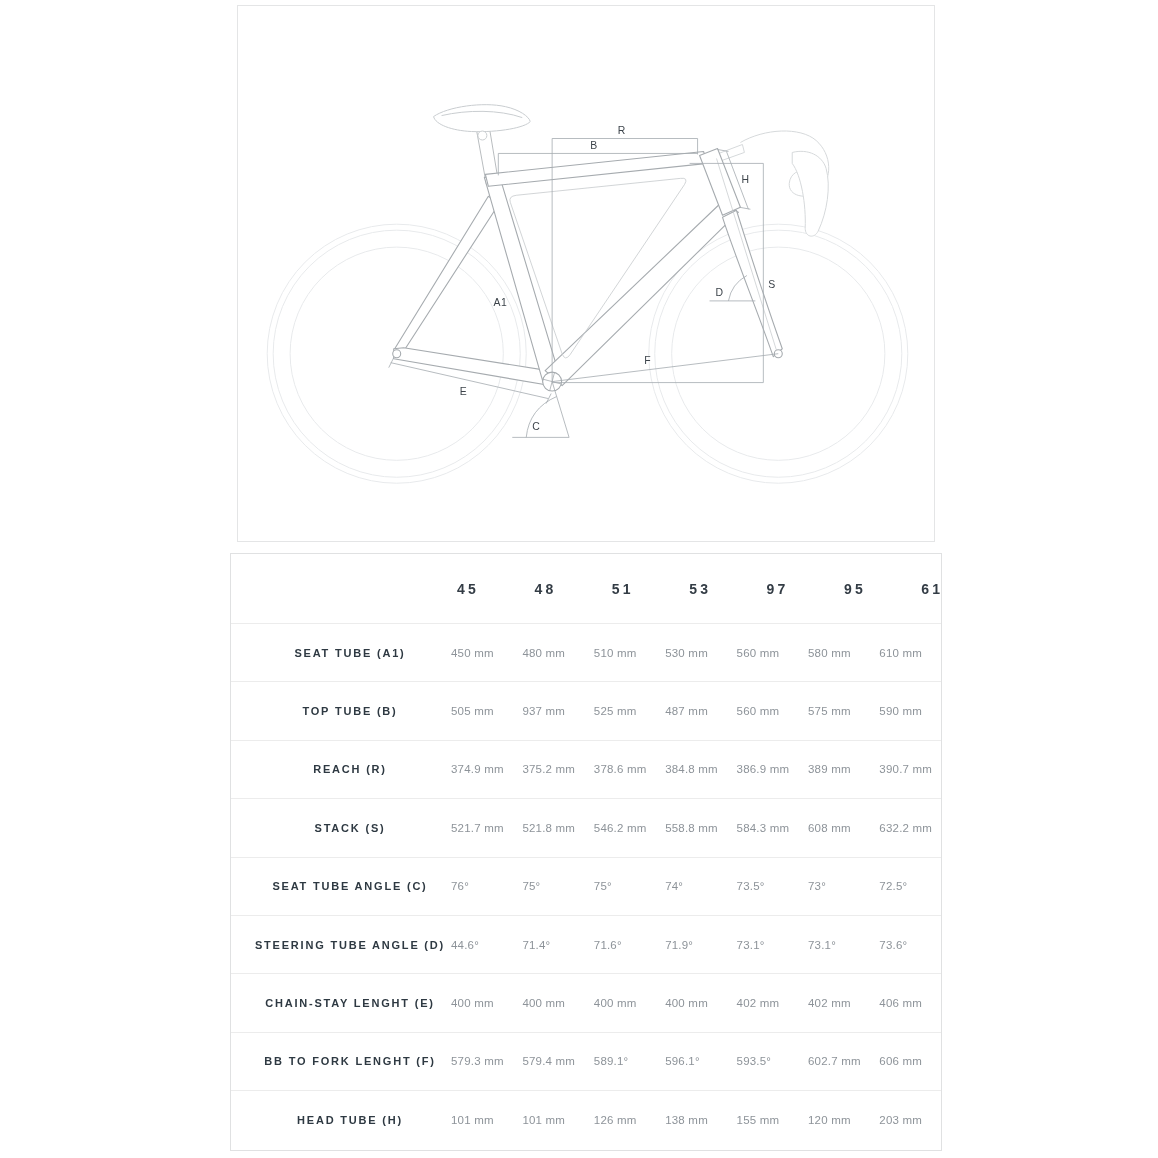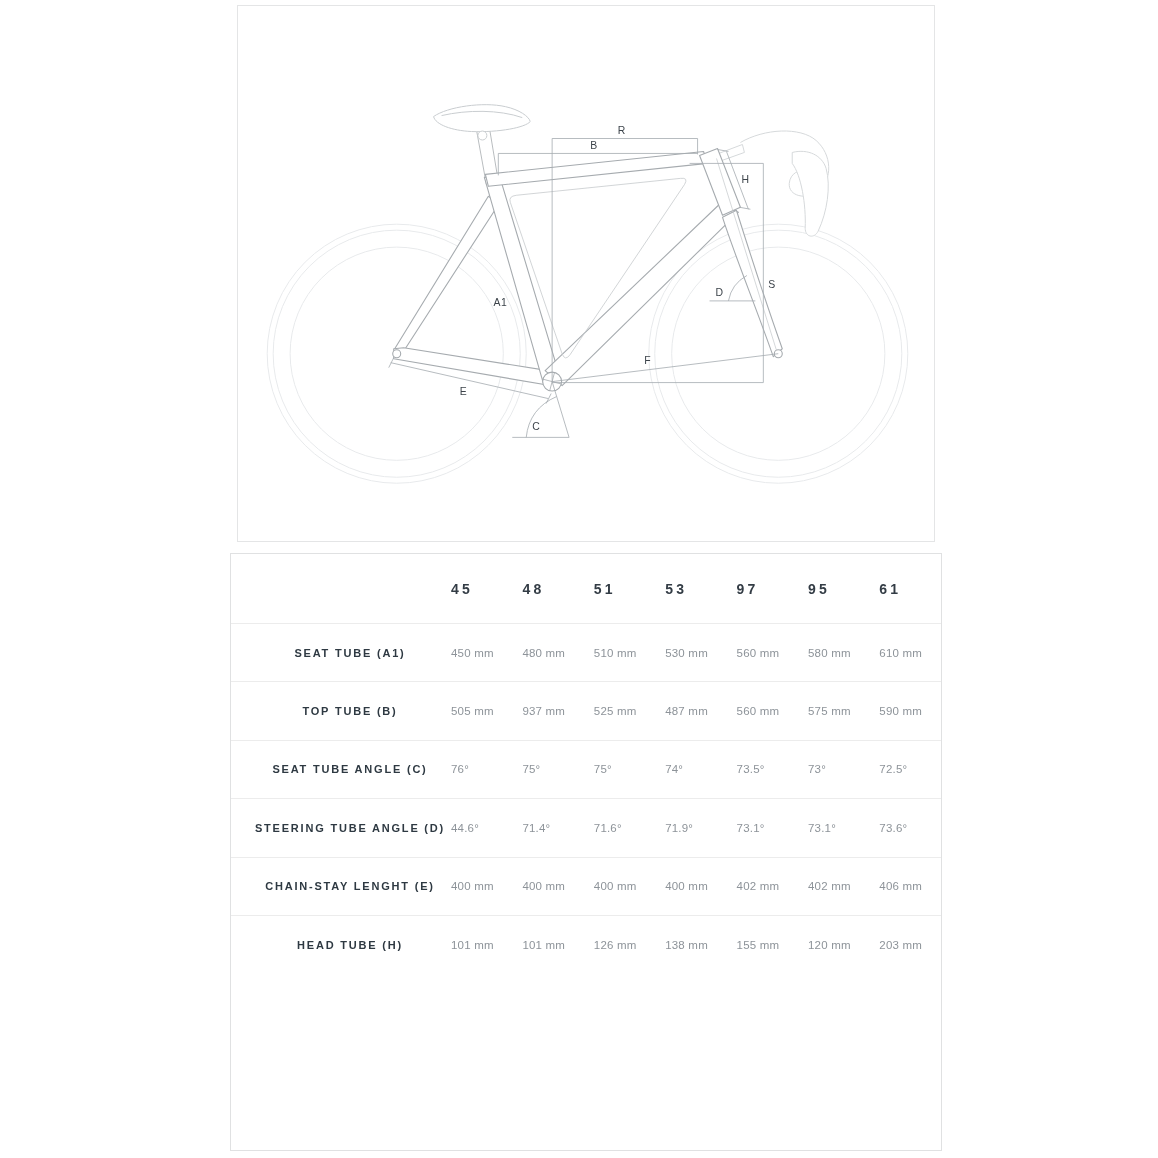--- a/index.html
+++ b/index.html
@@ -28,21 +28,21 @@
     display:flex; flex-direction:column;
   }
   .trow {
     display:grid;
     grid-template-columns:202px 71.4px 71.4px 71.4px 71.4px 71.4px 71.4px 1fr;
     align-items:center;
     padding-left:18px;
     height:58.4px;
     border-top:1px solid #ececec;
   }
-  .trow.header { height:69px; border-top:none; }
+  .trow.header { height:69px; border-top:none;gap:6px; }
   .cell { text-align:left; white-space:nowrap; }
   .szh {
     font-weight:bold; font-size:14px; letter-spacing:3.2px; color:#333c45;
   }
   .lbl {
     font-weight:bold; font-size:11px; letter-spacing:1.8px; color:#2e3942;text-align:center;
   }
   .val {
     font-size:11.5px; letter-spacing:0.2px; color:#8d9399;
   }
@@ -146,21 +146,41 @@
       <div class="cell lbl">TOP TUBE (B)</div>
       <div class="cell val">505 mm</div>
       <div class="cell val">937 mm</div>
       <div class="cell val">525 mm</div>
       <div class="cell val">487 mm</div>
       <div class="cell val">560 mm</div>
       <div class="cell val">575 mm</div>
       <div class="cell val">590 mm</div>
     </div>
 
-
+    <div class="trow">
+      <div class="cell lbl">REACH (R)</div>
+      <div class="cell val">374.9 mm</div>
+      <div class="cell val">375.2 mm</div>
+      <div class="cell val">378.6 mm</div>
+      <div class="cell val">384.8 mm</div>
+      <div class="cell val">386.9 mm</div>
+      <div class="cell val">389 mm</div>
+      <div class="cell val">390.7 mm</div>
+    </div>
+
+    <div class="trow">
+      <div class="cell lbl">STACK (S)</div>
+      <div class="cell val">521.7 mm</div>
+      <div class="cell val">521.8 mm</div>
+      <div class="cell val">546.2 mm</div>
+      <div class="cell val">558.8 mm</div>
+      <div class="cell val">584.3 mm</div>
+      <div class="cell val">608 mm</div>
+      <div class="cell val">632.2 mm</div>
+    </div>
 
     <div class="trow">
       <div class="cell lbl">SEAT TUBE ANGLE (C)</div>
       <div class="cell val">76°</div>
       <div class="cell val">75°</div>
       <div class="cell val">75°</div>
       <div class="cell val">74°</div>
       <div class="cell val">73.5°</div>
       <div class="cell val">73°</div>
       <div class="cell val">72.5°</div>
@@ -181,20 +201,30 @@
       <div class="cell lbl">CHAIN-STAY LENGHT (E)</div>
       <div class="cell val">400 mm</div>
       <div class="cell val">400 mm</div>
       <div class="cell val">400 mm</div>
       <div class="cell val">400 mm</div>
       <div class="cell val">402 mm</div>
       <div class="cell val">402 mm</div>
       <div class="cell val">406 mm</div>
     </div>
 
+    <div class="trow">
+      <div class="cell lbl">BB TO FORK LENGHT (F)</div>
+      <div class="cell val">579.3 mm</div>
+      <div class="cell val">579.4 mm</div>
+      <div class="cell val">589.1°</div>
+      <div class="cell val">596.1°</div>
+      <div class="cell val">593.5°</div>
+      <div class="cell val">602.7 mm</div>
+      <div class="cell val">606 mm</div>
+    </div>
 
     <div class="trow">
       <div class="cell lbl">HEAD TUBE (H)</div>
       <div class="cell val">101 mm</div>
       <div class="cell val">101 mm</div>
       <div class="cell val">126 mm</div>
       <div class="cell val">138 mm</div>
       <div class="cell val">155 mm</div>
       <div class="cell val">120 mm</div>
       <div class="cell val">203 mm</div>

